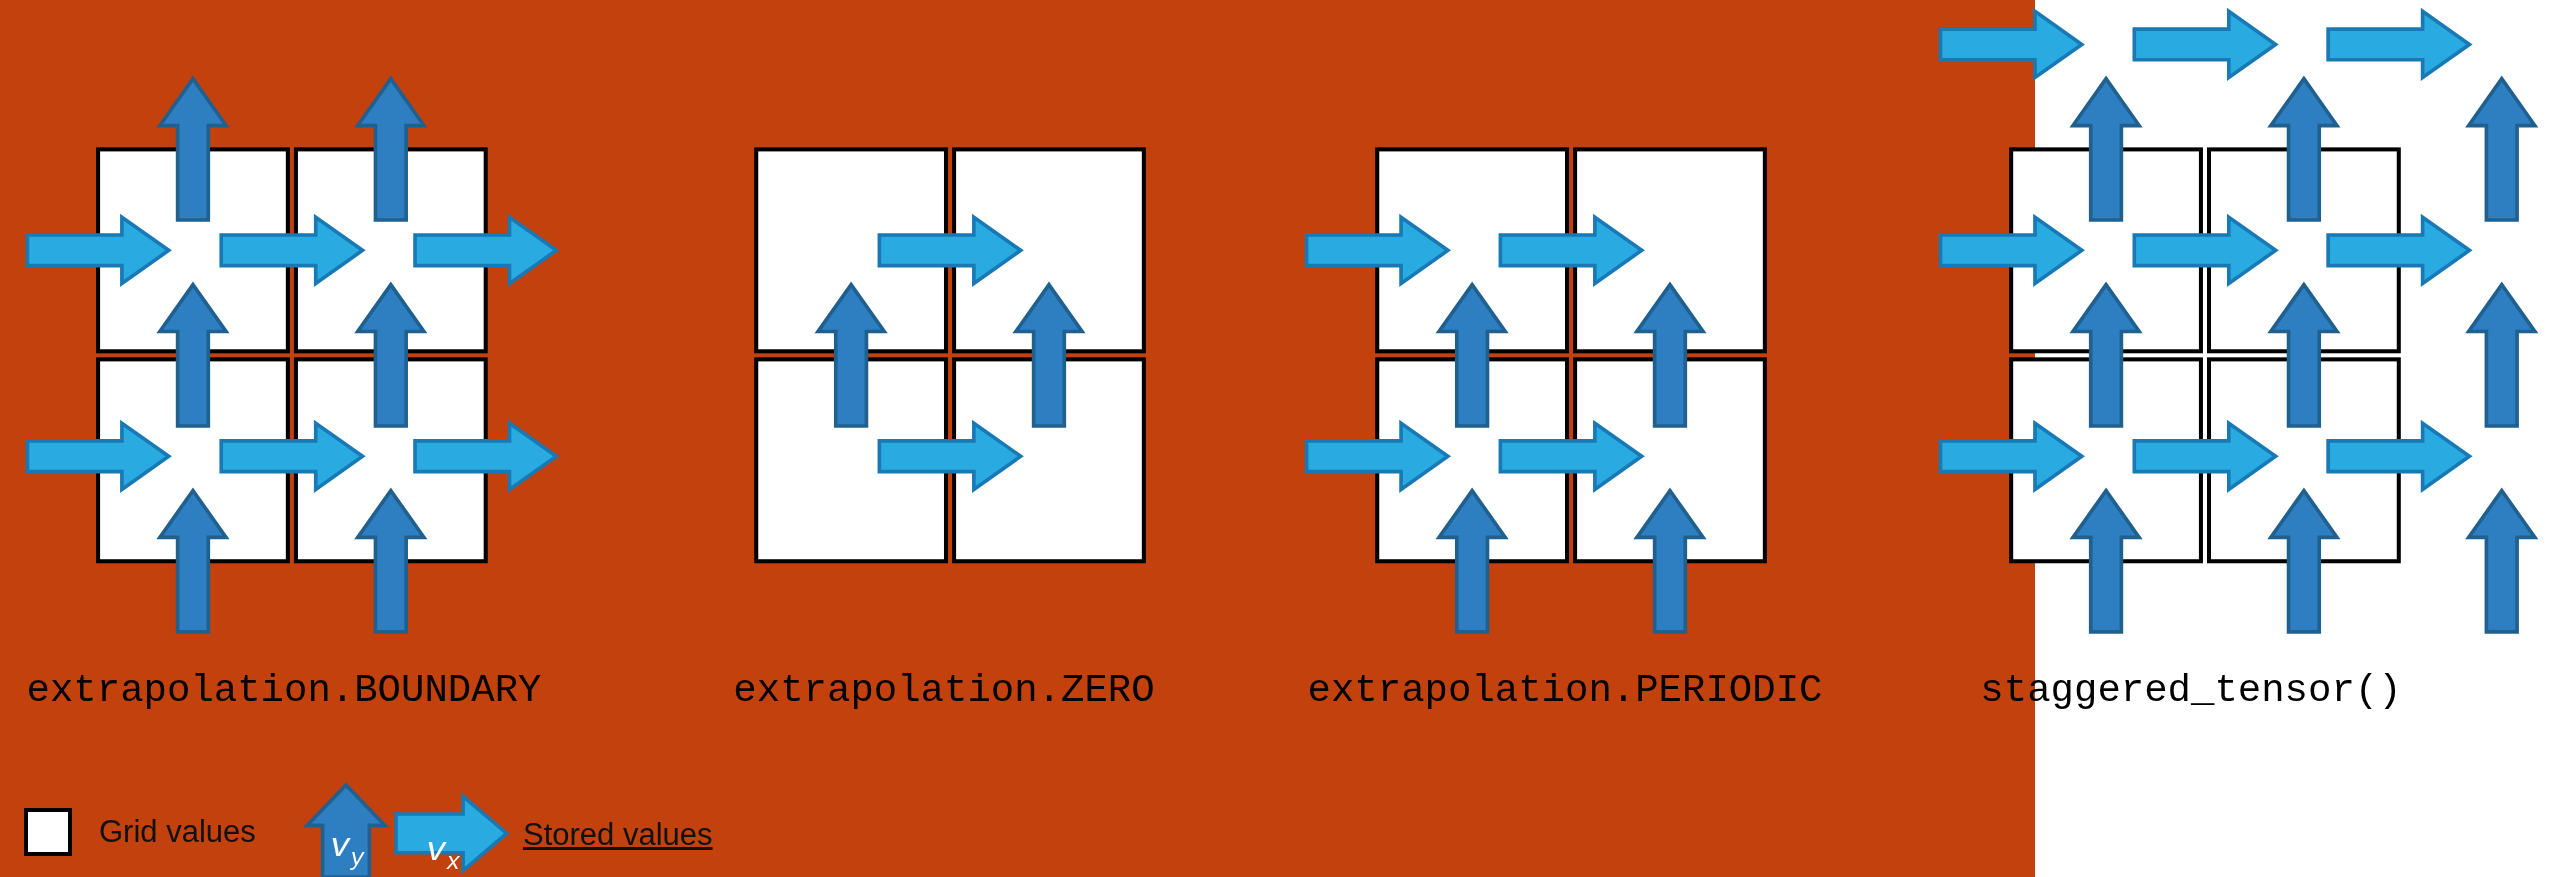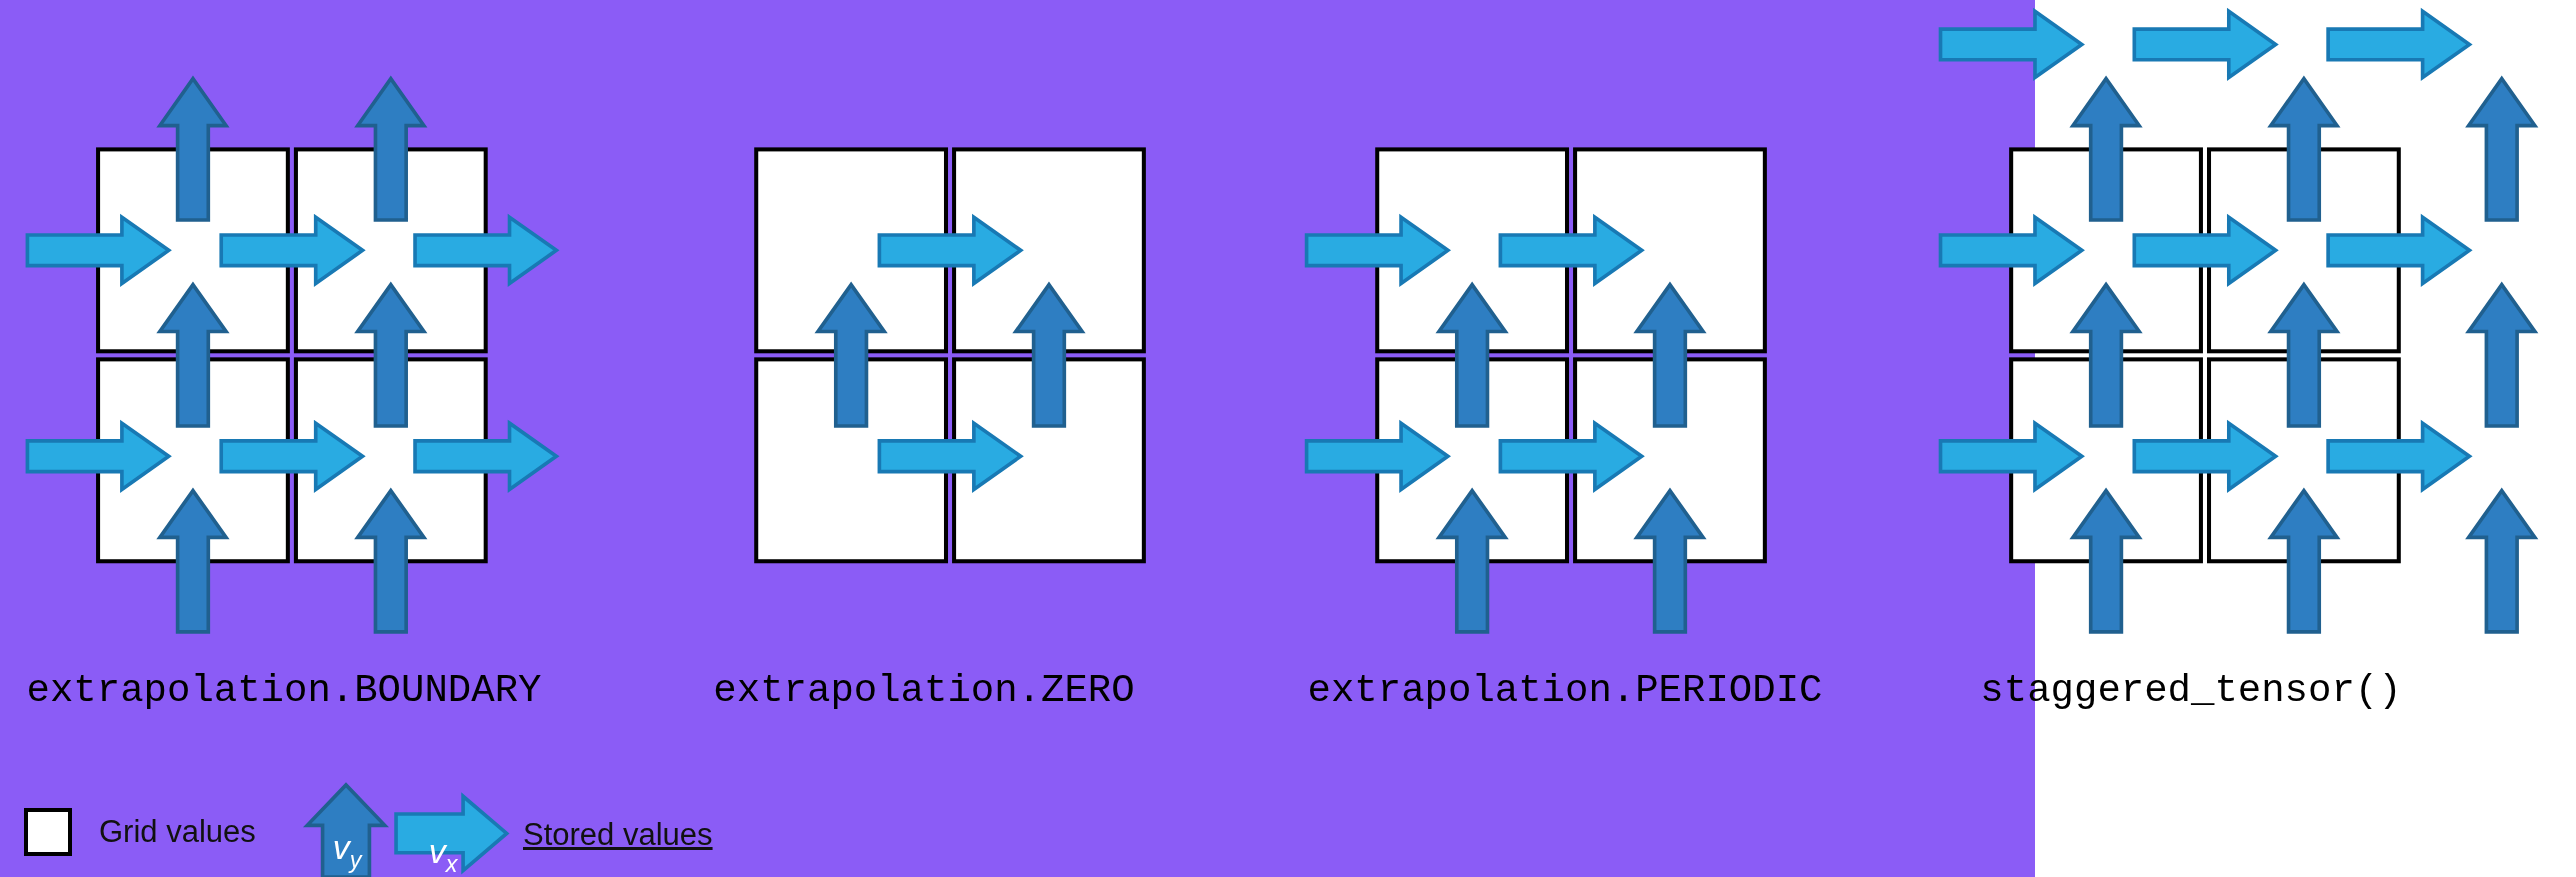--- a/index.html
+++ b/index.html
@@ -1,28 +1,28 @@
 <!DOCTYPE html>
 <html style="font-size:13px"><head>
 <meta charset="utf-8">
 <style>
   html,body{margin:0;padding:0;overflow:hidden;background:#fff;}
-  .canvas{position:relative;width:2035px;height:877px;background:#8b5cf6;
+  .canvas{position:relative;width:2035px;height:877px;background:#c2410c;
           font-family:"Liberation Sans",sans-serif;}
   #diagram{position:absolute;left:0;top:0;}
   .caption{position:absolute;top:670px;transform:translateX(-50%);
            font-family:"Liberation Mono",monospace;font-size:39px;line-height:42px;
            color:#000;white-space:nowrap;}
   .legend-box{position:absolute;left:24px;top:808px;width:40px;height:40px;
               border:4px solid #000;background:#fff;}
   .legend-label{position:absolute;font-size:31px;line-height:36px;color:#111;white-space:nowrap;}
   #grid-cells-label{left:99px;top:814px;}
   #stored-values-label{left:523px;top:817px;text-decoration:underline;}
   .vlabel{position:absolute;transform:translate(-50%,-50%);color:#ffffff;
-          font-family:Liberation Sans, sans-serif;font-style:italic;white-space:nowrap;}
+          font-family:Liberation Mono, monospace;font-style:italic;white-space:nowrap;}
   .vlabel .vmain{font-size:34px;font-style:italic;}
   .vlabel sub{font-size:23.4px;font-style:italic;line-height:0;vertical-align:-9px;}
   #vy-label{left:347px;top:847px;}
   #vx-label{left:443px;top:851px;}
 </style>
 </head>
 <body>
 
 <div class="canvas">
 
@@ -83,21 +83,21 @@
       <polygon points="2642.5,291 2759.5,291 2759.5,269 2817.5,310 2759.5,351 2759.5,329 2642.5,329" fill="#29abe2" stroke="#1879b4" stroke-width="4.5"></polygon>
       <polygon points="2882.5,291 2999.5,291 2999.5,269 3057.5,310 2999.5,351 2999.5,329 2882.5,329" fill="#29abe2" stroke="#1879b4" stroke-width="4.5"></polygon>
       <polygon points="2402.5,546 2519.5,546 2519.5,524 2577.5,565 2519.5,606 2519.5,584 2402.5,584" fill="#29abe2" stroke="#1879b4" stroke-width="4.5"></polygon>
       <polygon points="2642.5,546 2759.5,546 2759.5,524 2817.5,565 2759.5,606 2759.5,584 2642.5,584" fill="#29abe2" stroke="#1879b4" stroke-width="4.5"></polygon>
       <polygon points="2882.5,546 2999.5,546 2999.5,524 3057.5,565 2999.5,606 2999.5,584 2882.5,584" fill="#29abe2" stroke="#1879b4" stroke-width="4.5"></polygon>
       <polygon points="399,1086 399,1022 380,1022 428,972 476,1022 457,1022 457,1086" fill="#2e7ec2" stroke="#20608f" stroke-width="4.5"></polygon>
       <polygon points="490,1008 573,1008 573,986 627,1032 573,1078 573,1056 490,1056" fill="#29abe2" stroke="#1879b4" stroke-width="4.5"></polygon>
     </svg>
 
   <div class="caption" style="left:284px">extrapolation.BOUNDARY</div>
-  <div class="caption" style="left:924px">extrapolation.ZERO</div>
+  <div class="caption" style="left:944px">extrapolation.ZERO</div>
   <div class="caption" style="left:2191px">staggered_tensor()</div>
   <div class="caption" style="left:1565px">extrapolation.PERIODIC</div>
 
   <div class="legend-box"></div>
   <div class="legend-label" id="grid-cells-label">Grid values</div>
 
   <div class="vlabel" id="vy-label"><span class="vmain">v</span><sub>y</sub></div>
   <div class="vlabel" id="vx-label"><span class="vmain">v</span><sub>x</sub></div>
 
   <div class="legend-label" id="stored-values-label">Stored values</div>

